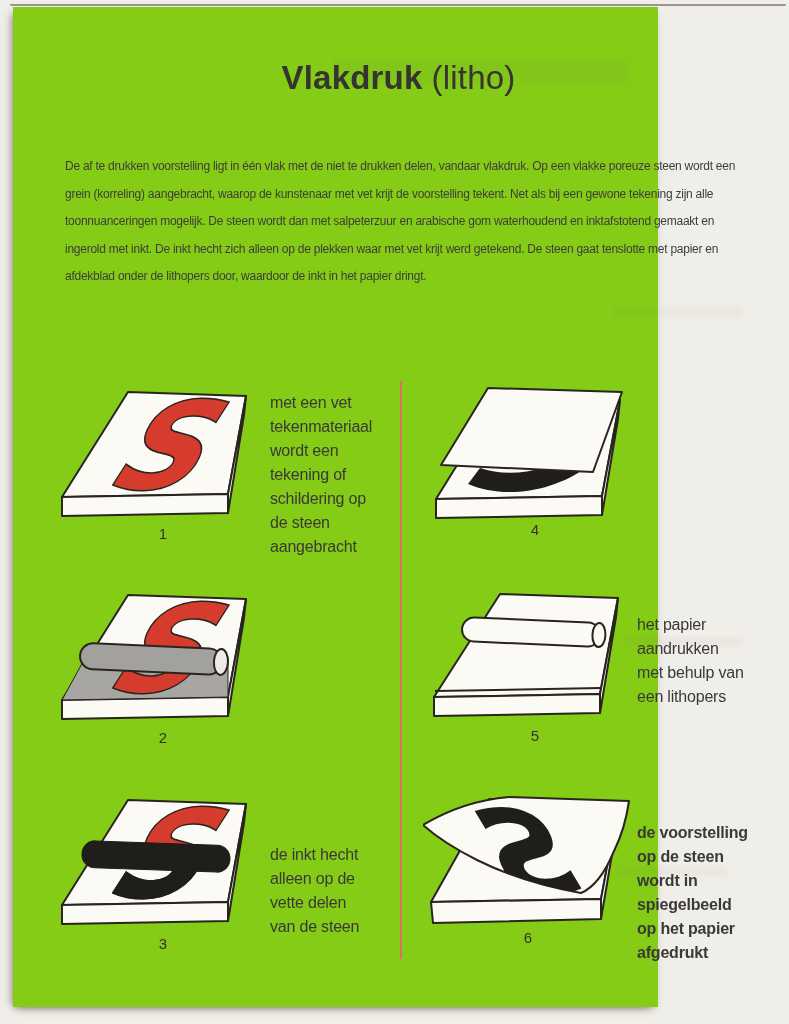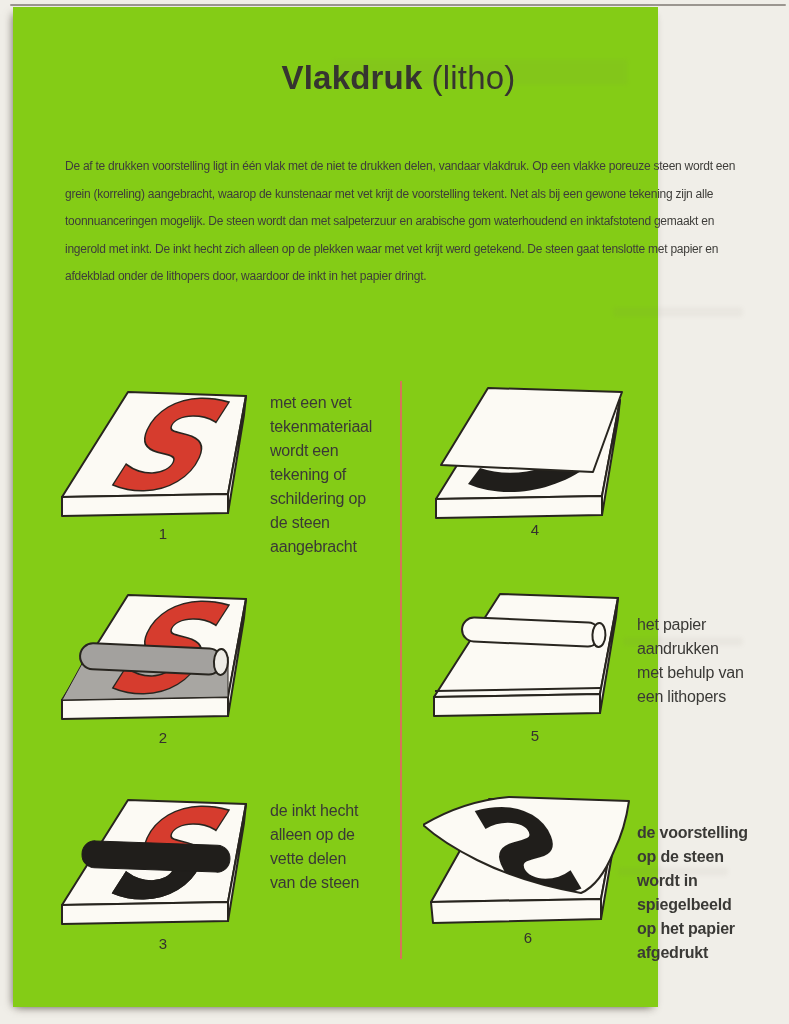--- a/index.html
+++ b/index.html
@@ -46,21 +46,21 @@
     font-size: 15px; color: #34322e;
   }
   .fig-caption {
     position: absolute; width: 150px;
     font-size: 16px; line-height: 24px; color: #3a3936;
     letter-spacing: -0.2px; white-space: pre-line;
   }
   
   #svg1 { left: 45px;  top: 375px; } #num1 { left: 45px;  top: 518px; } #cap1 { left: 257px; top: 384px; }
   #svg2 { left: 45px;  top: 578px; } #num2 { left: 45px;  top: 722px; } #cap2 { left: 257px; top: 586px; }
-  #svg3 { left: 45px;  top: 783px; } #num3 { left: 45px;  top: 928px; } #cap3 { left: 257px; top: 792px; }
+  #svg3 { left: 45px;  top: 783px; } #num3 { left: 45px;  top: 928px; } #cap3 { left: 257px; top: 836px; }
   #svg4 { left: 417px; top: 375px; } #num4 { left: 417px; top: 514px; } #cap4 { left: 624px; top: 386px; }
   #svg5 { left: 417px; top: 575px; } #num5 { left: 417px; top: 720px; } #cap5 { left: 624px; top: 586px; margin-top: 20px; }
   #svg6 { left: 410px; top: 778px; } #num6 { left: 410px; top: 922px; } #cap6 { left: 624px; top: 814px; font-weight: bold; }
   svg text.s-letter {
     font-family: "DejaVu Sans", sans-serif;
     font-weight: bold; font-style: italic;
   }
 </style>
 </head>
 <body>

